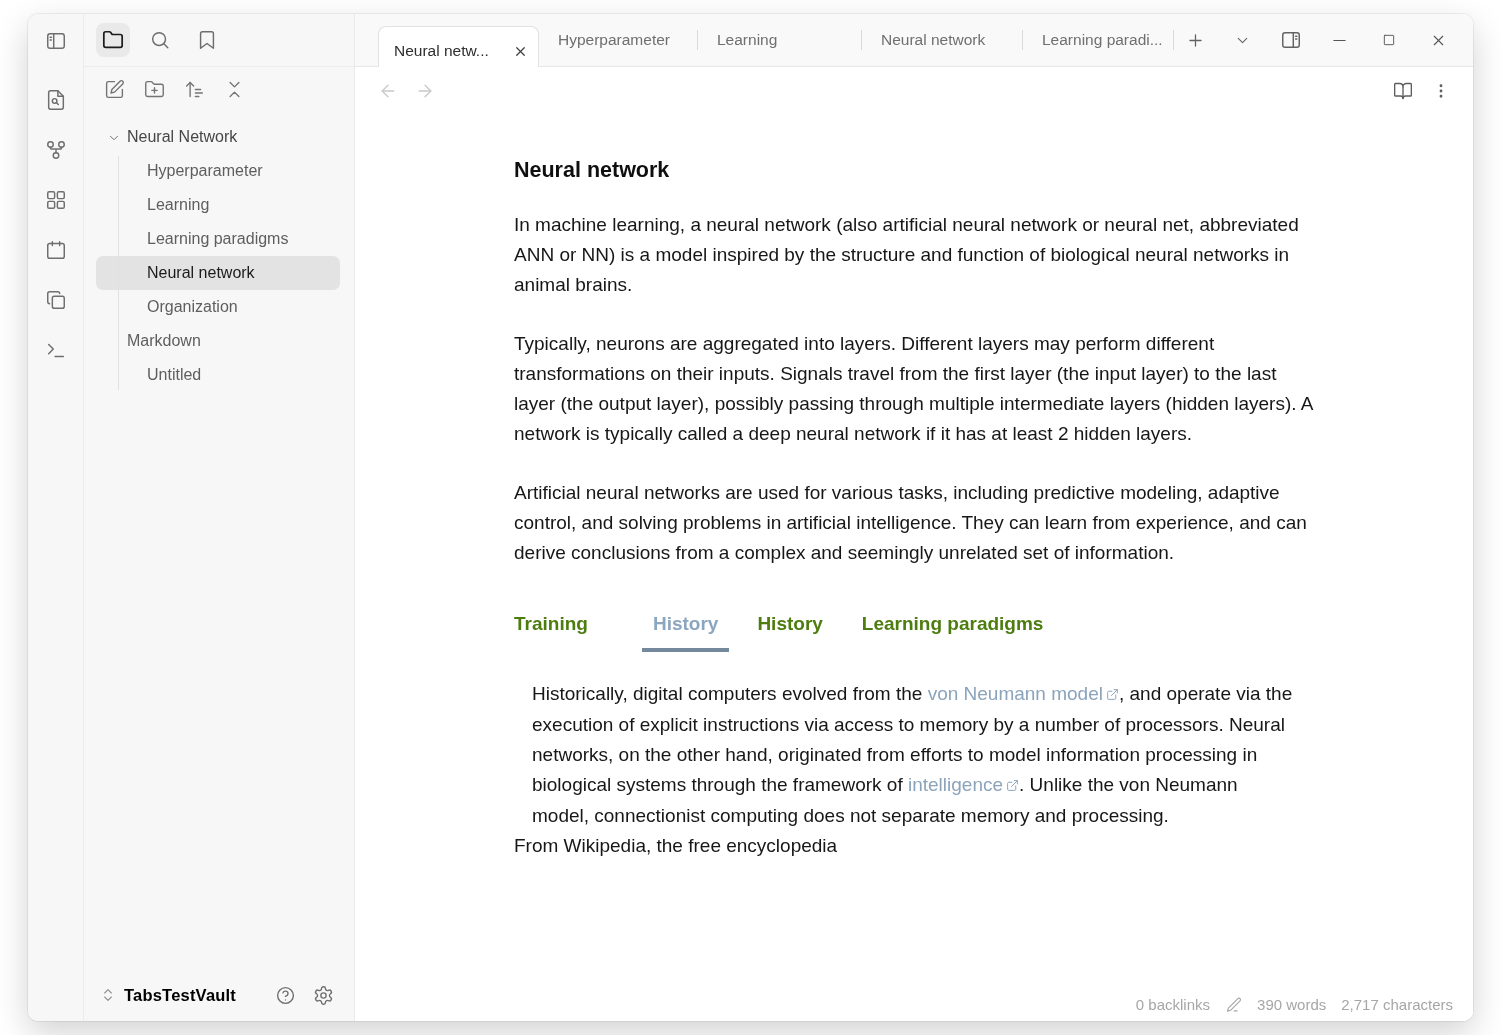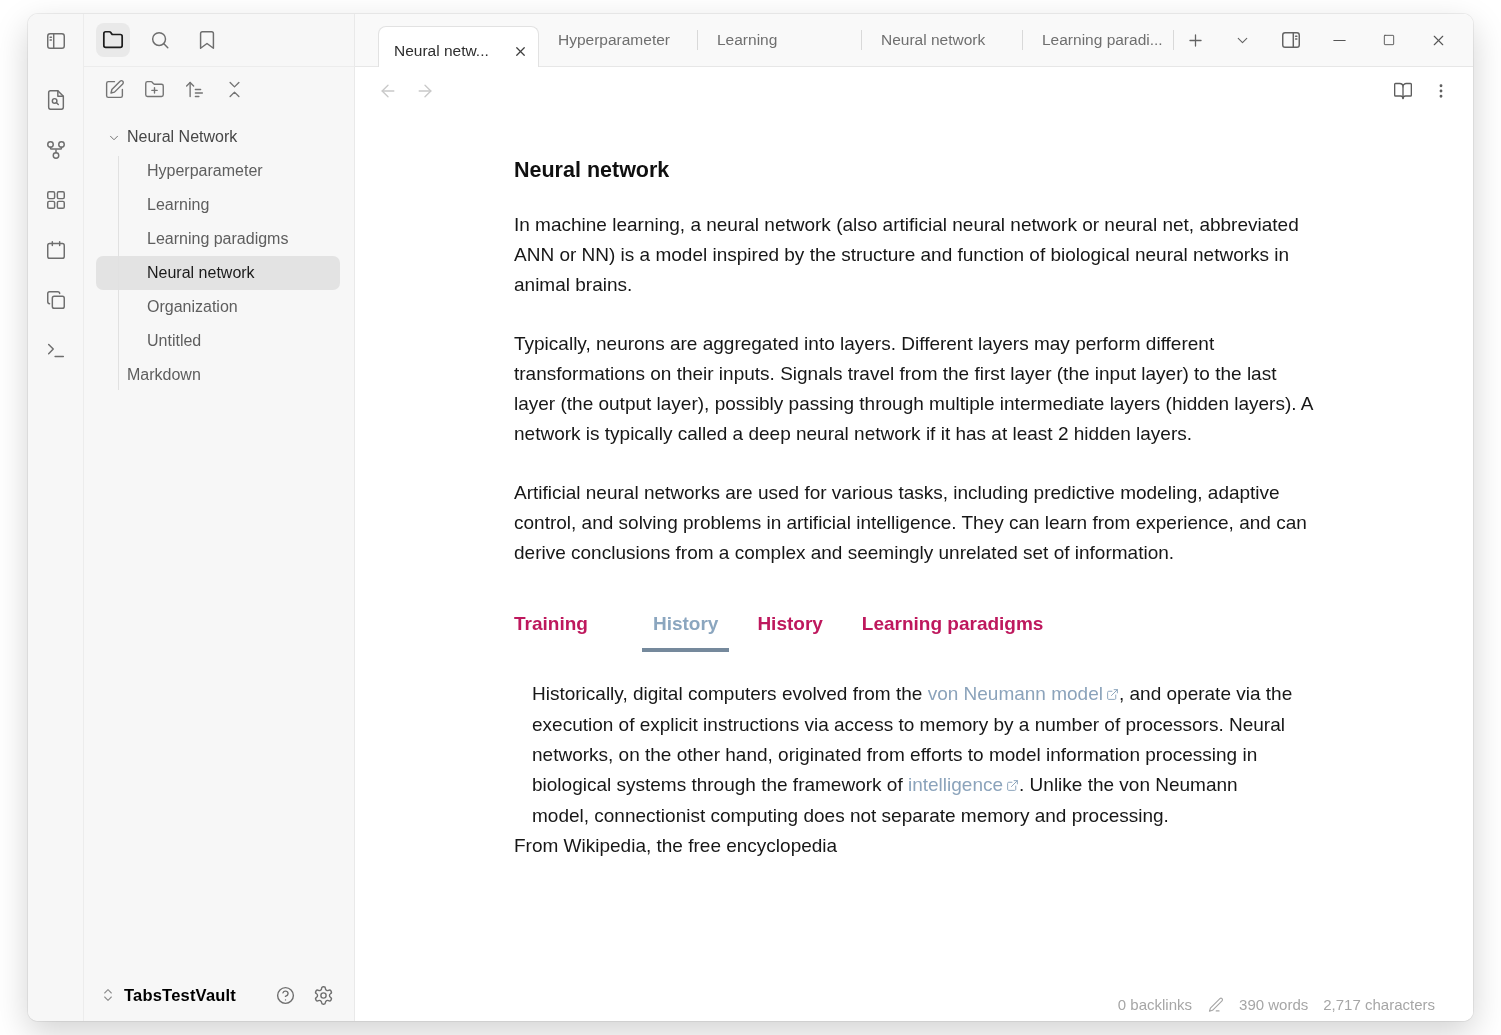--- a/index.html
+++ b/index.html
@@ -67,33 +67,33 @@
   .nav-arrows .icon { color:#c9c9c9; cursor:pointer; }
   .vh-right { margin-left:auto; display:flex; align-items:center; gap:19px; }
   .vh-right .icon { color:#5d5d5d; cursor:pointer; }
 
   .editor { flex:1; background:#fff; overflow:hidden; position:relative; }
   .doc { width:800px; margin:0 auto; padding-top:41px; color:#171717; font-size:19px; line-height:30px; }
   .doc h1 { font-size:21.5px; font-weight:bold; color:#0f0f0f; margin-bottom:25px; }
   .doc p { margin-bottom:29px; }
 
   .content-tabs { display:flex; gap:39px; margin-top:41px; }
-  .ctab { font-size:19px; font-weight:bold; color:#be185d; position:relative; cursor:pointer; }
+  .ctab { font-size:19px; font-weight:bold; color:#4d7c0f; position:relative; cursor:pointer; }
   .ctab.active { color:#8ba6bf;margin-left:26px; }
   .ctab.active::after { content:""; position:absolute; left:-11px; right:-11px; bottom:-13px; height:4px; background:#75899c; }
 
   .history-para { margin:40px 0 0 18px; width:762px; }
   a.wlink { color:#8ba3bb; text-decoration:none; cursor:pointer; }
   .extlink { display:inline-block; vertical-align:-1px; margin-left:3px; color:#8ba3bb; }
   .extlink svg { stroke:currentColor; fill:none; stroke-width:1.8; stroke-linecap:round; stroke-linejoin:round; }
 
   .from-wiki { }
 
   .statusbar {
-    position:absolute; right:18px; bottom:0; height:34px; background:#fff;
+    position:absolute; right:0; bottom:0; height:34px; background:#fff;
     display:flex; align-items:center; gap:15px; padding:0 20px 0 22px;
     font-size:15px; color:#a6a6a6; border-top-left-radius:8px; z-index:5;
   }
   .statusbar .icon { color:#a6a6a6; }
   .statusbar .item { cursor:default; white-space:nowrap; }
 </style>
 </head>
 <body>
 
 <div class="window">
@@ -227,25 +227,25 @@
           </div>
         <div class="tree-row child">
             <span class="lbl">Learning paradigms</span>
           </div>
         <div class="tree-row child selected">
             <span class="lbl">Neural network</span>
           </div>
         <div class="tree-row child">
             <span class="lbl">Organization</span>
           </div>
+        <div class="tree-row root">
+            <span class="lbl">Markdown</span>
+          </div>
         <div class="tree-row child">
             <span class="lbl">Untitled</span>
-          </div>
-        <div class="tree-row root">
-            <span class="lbl">Markdown</span>
           </div>
       </div>
 
       <div class="vault-row">
         <span class="icon vault-switch">
           <svg width="16" height="16" viewBox="0 0 24 24">
               <path d="m7 15 5 5 5-5"></path>
               <path d="m7 9 5-5 5 5"></path>
             </svg>
         </span>

